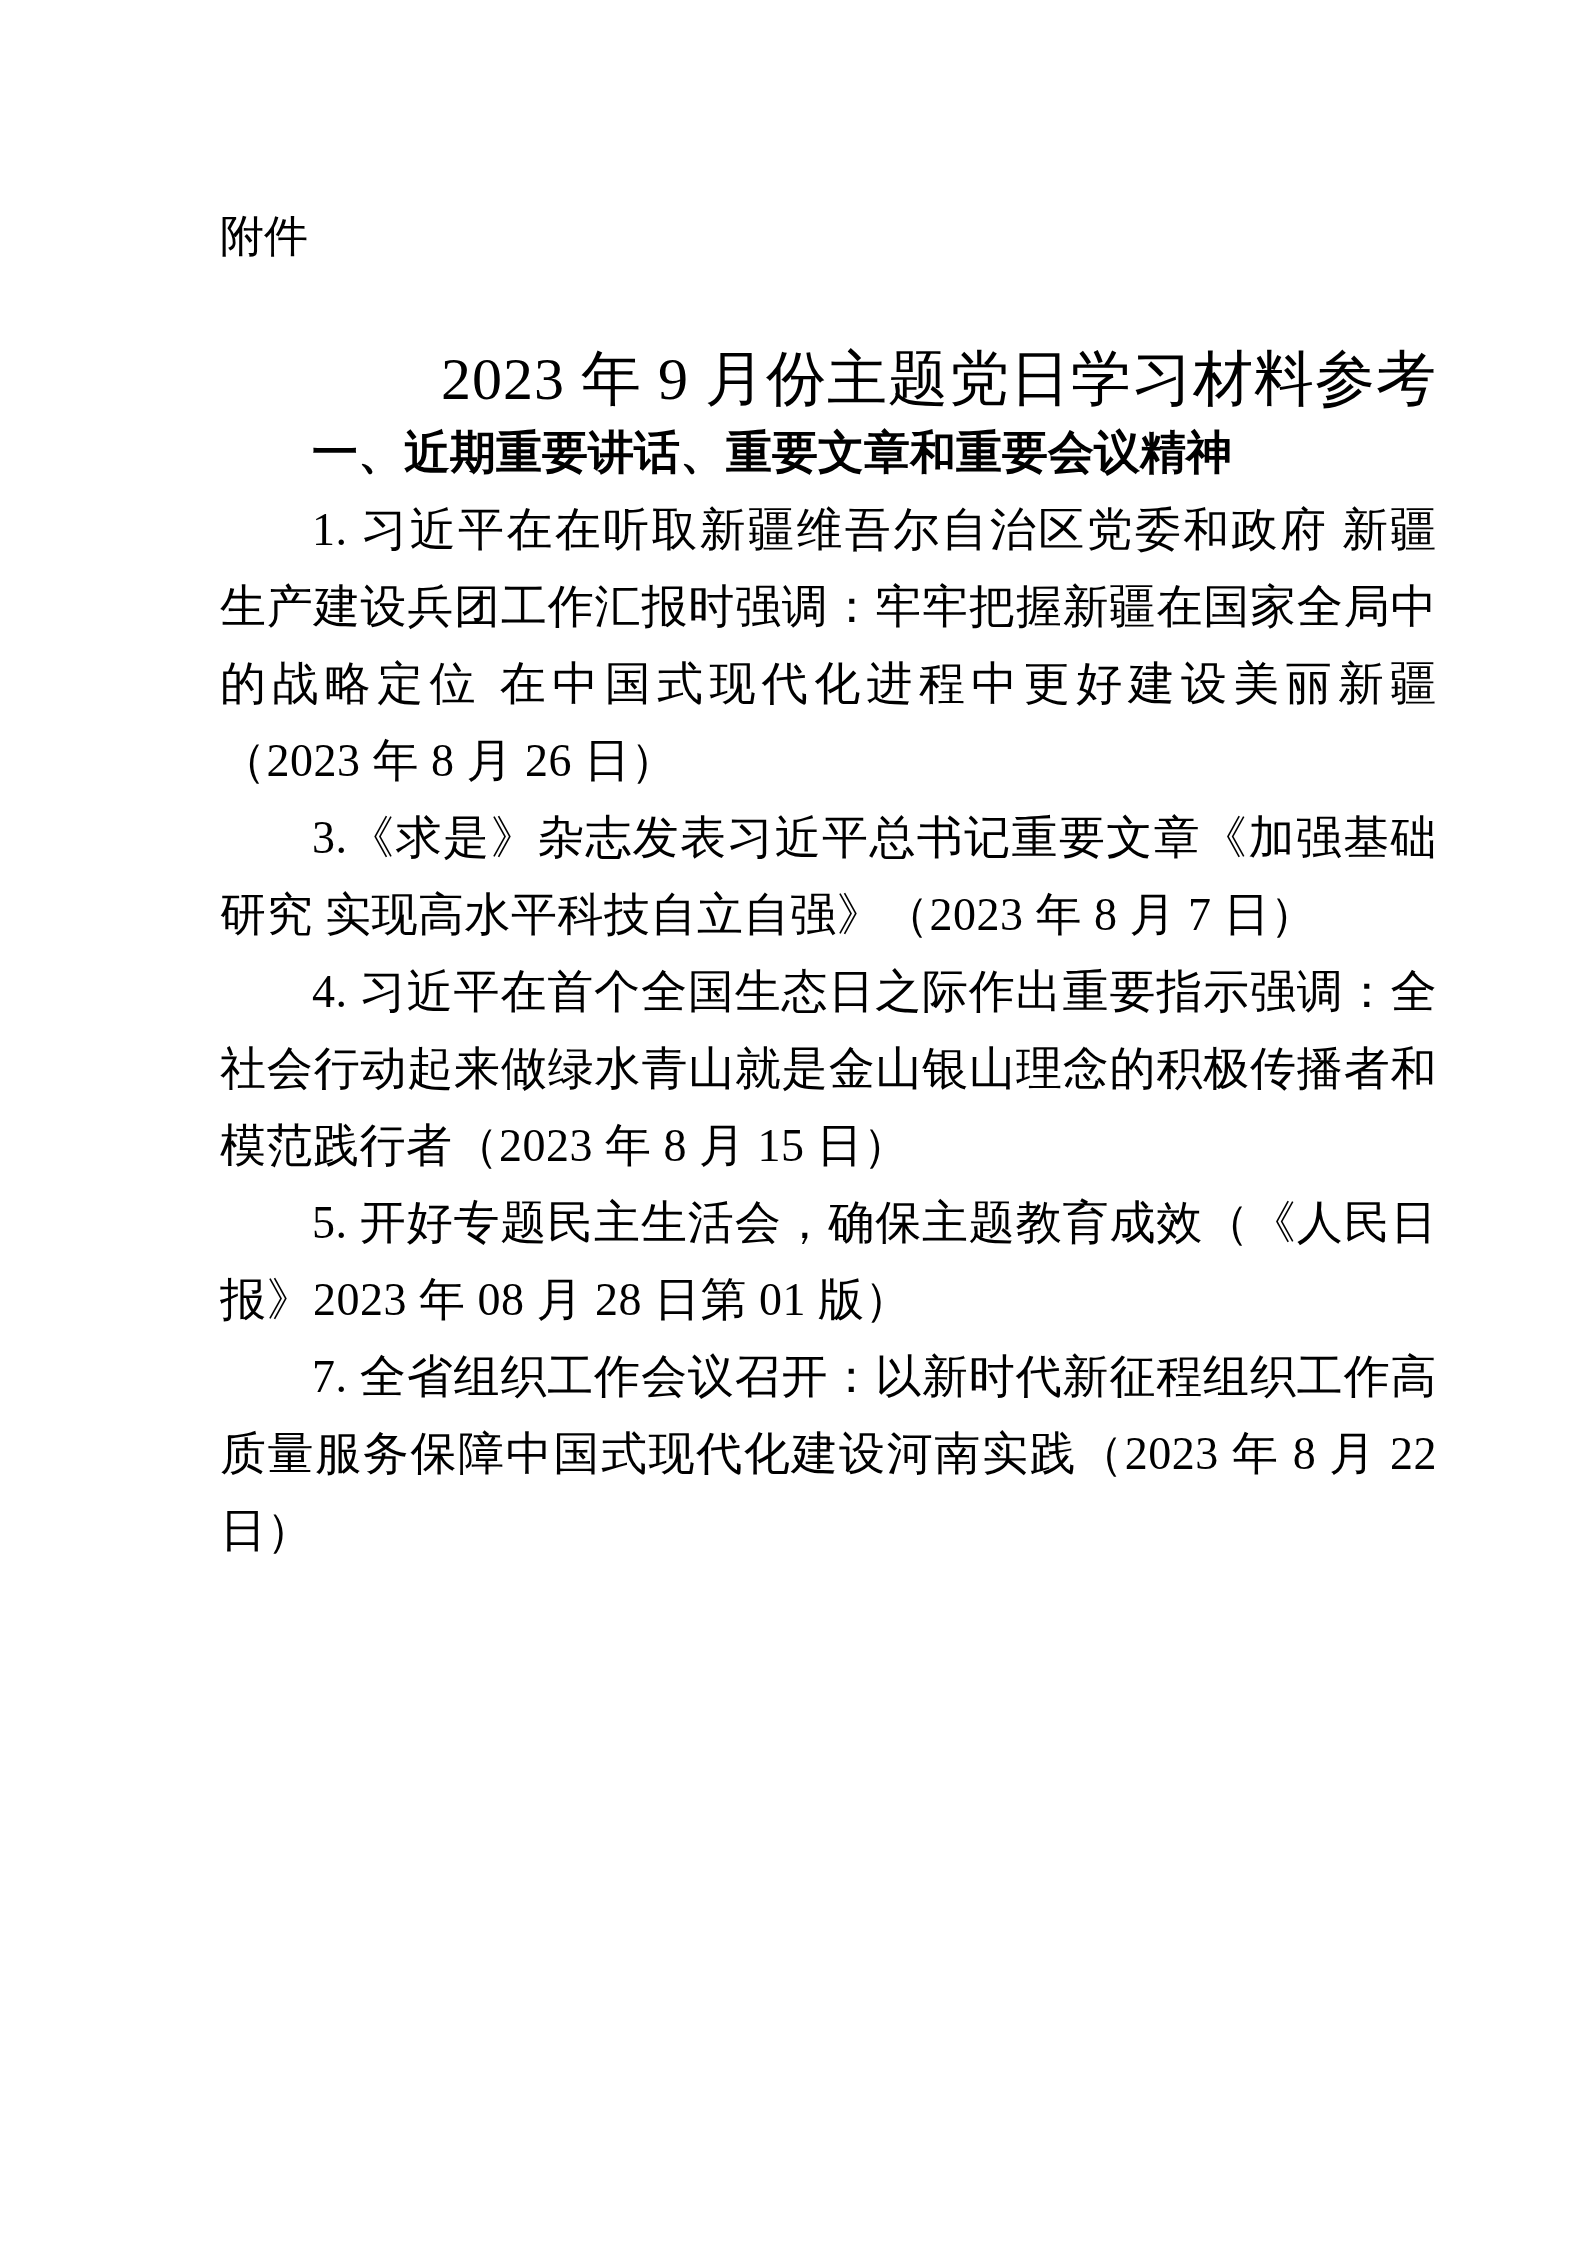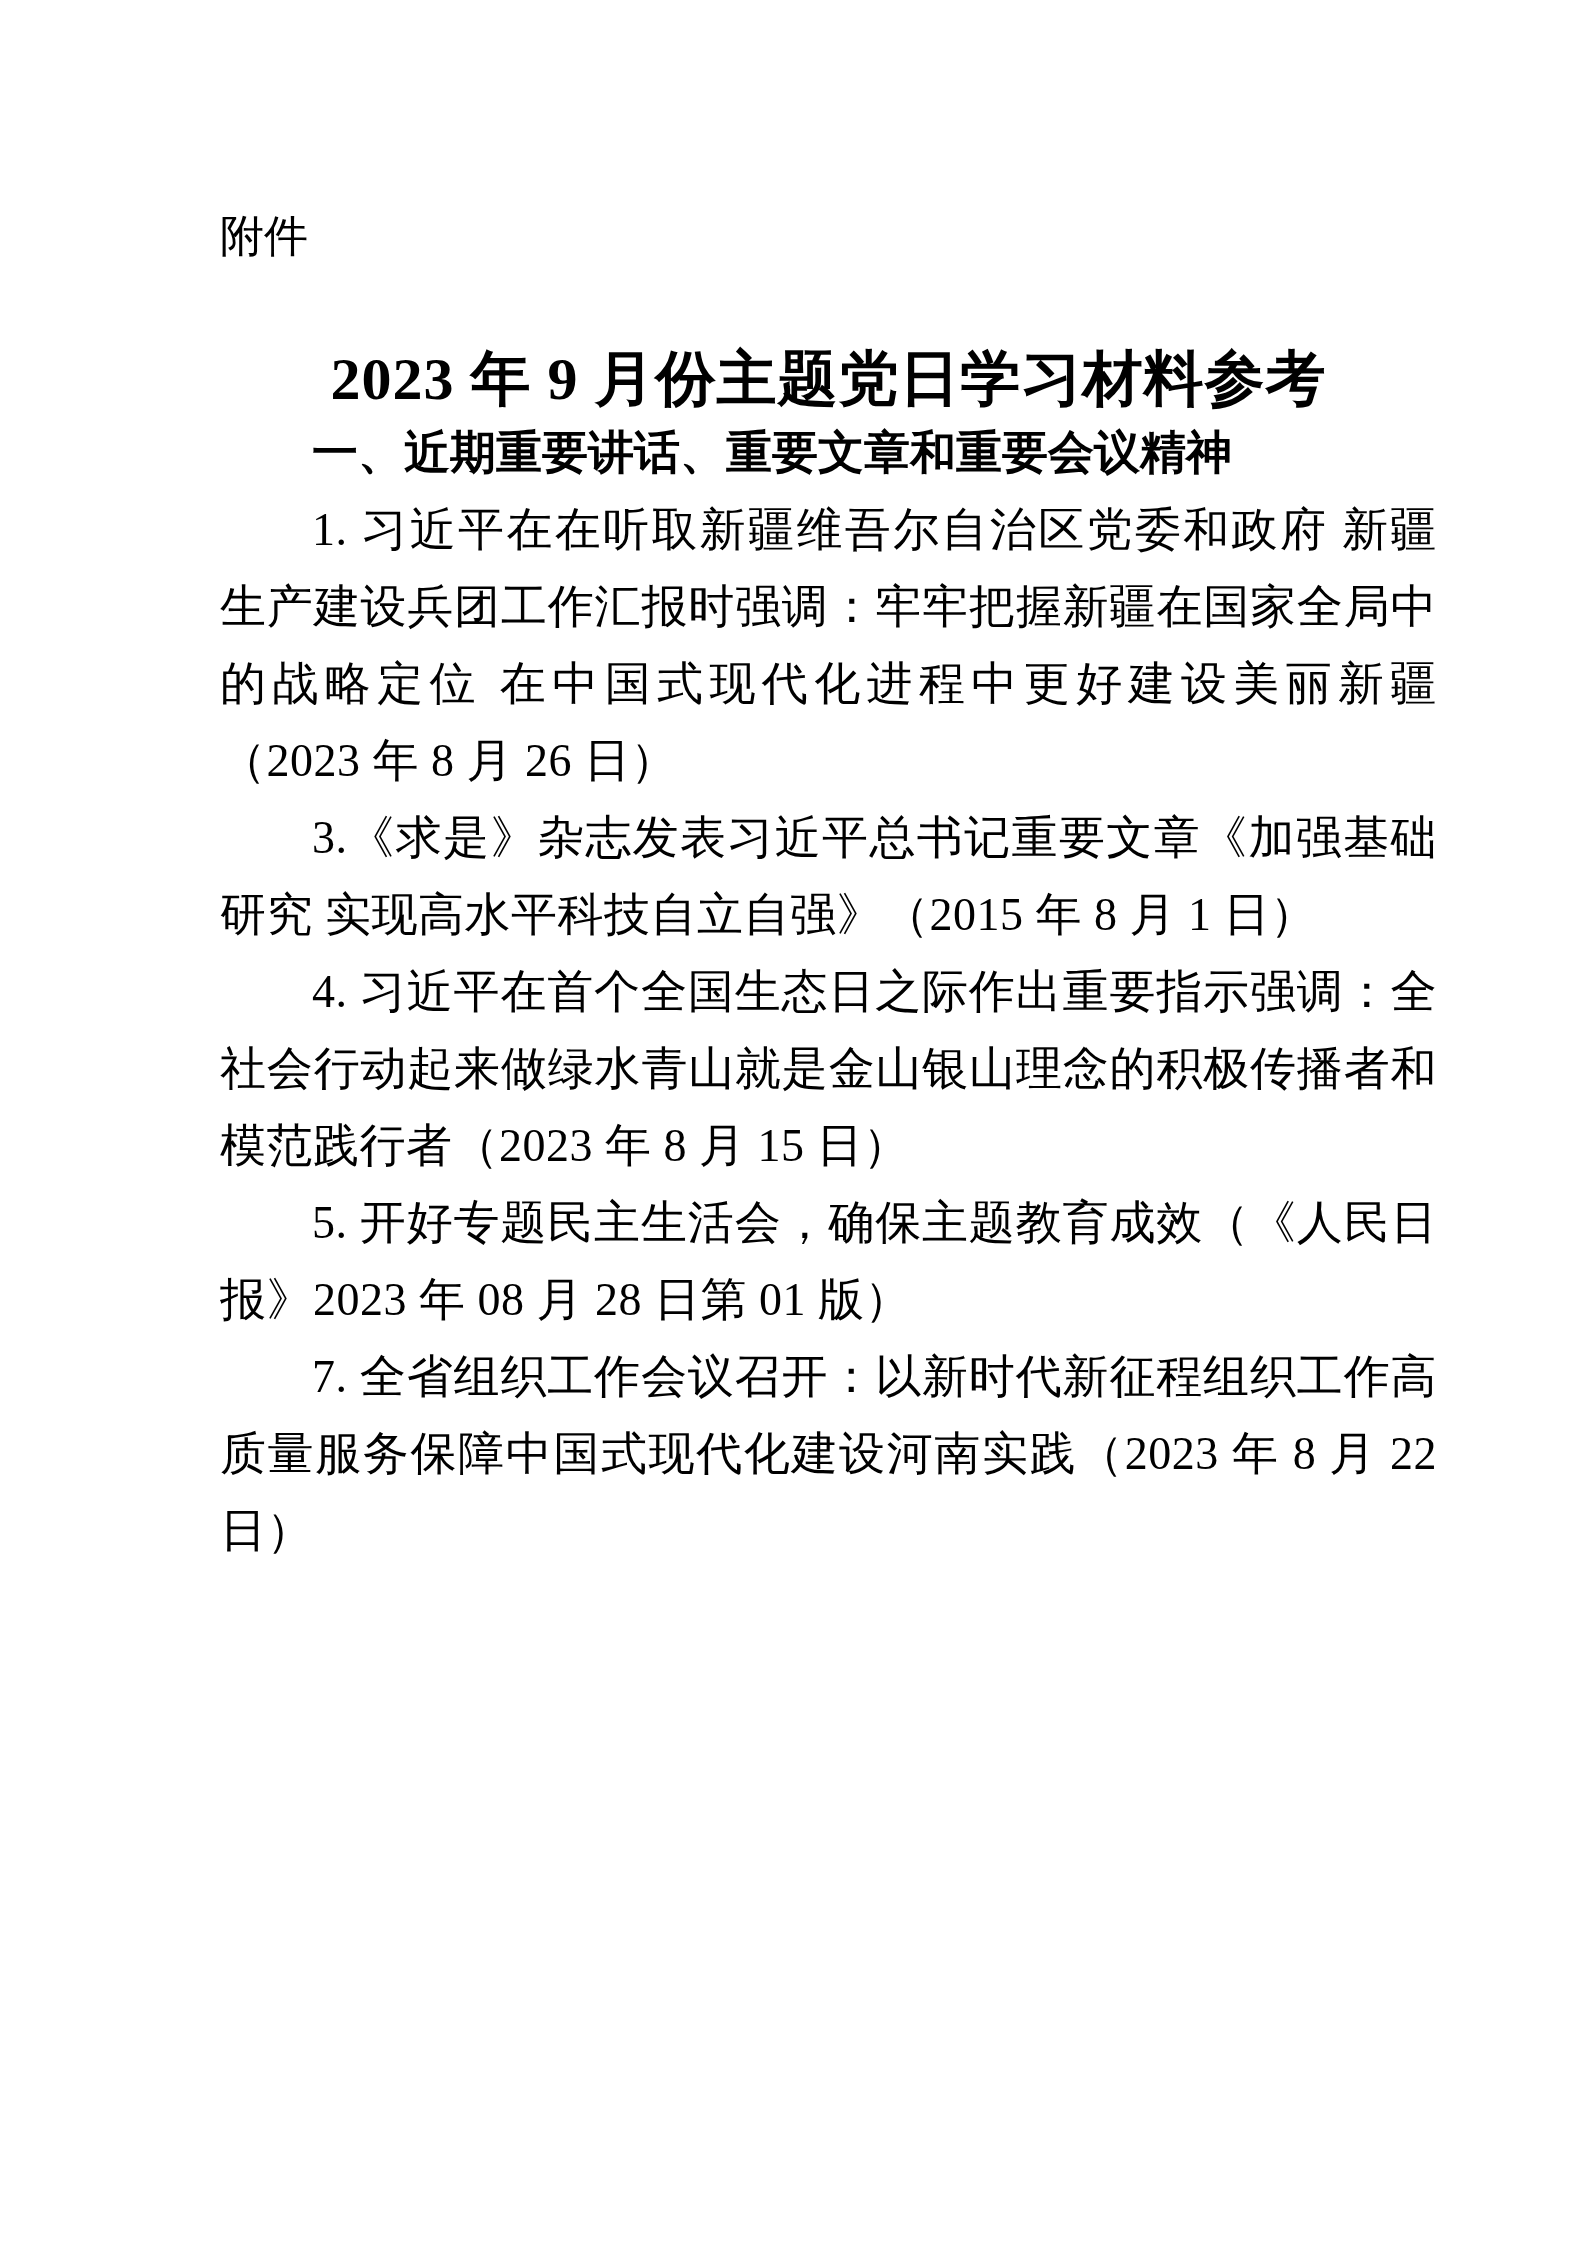--- a/index.html
+++ b/index.html
@@ -27,22 +27,22 @@
     margin-top: 212px;
     font-family: "Liberation Sans", "DejaVu Sans", sans-serif;
     font-size: 44px;
     line-height: 48px;
     font-weight: 500;
   }
   .title {
     margin: 84px 0 0 0;
     font-size: 60px;
     line-height: 70px;
-    font-weight: bold;
-    text-align: center;
+    font-weight: normal;
+    text-align: right;
     letter-spacing: 1px;
     font-family: "Liberation Serif", "DejaVu Serif", serif;
   }
   .heading {
     margin: 0;
     font-size: 46px;
     line-height: 77px;
     font-weight: bold;
     text-indent: 2em;
     font-family: Liberation Serif, serif;
@@ -72,20 +72,20 @@
 
 <div class="page">
   <div class="content">
     <div class="attachment">附件</div>
 
     <h1 class="title">2023 年 9 月份主题党日学习材料参考</h1>
 
     <h2 class="heading">一、近期重要讲话、重要文章和重要会议精神</h2>
 
     <p class="para">1. 习近平在在听取新疆维吾尔自治区党委和政府 新疆生产建设兵团工作汇报时强调：牢牢把握新疆在国家全局中的战略定位 在中国式现代化进程中更好建设美丽新疆（2023 年 8 月 26 日）</p>
-    <p class="para">3.《求是》杂志发表习近平总书记重要文章《加强基础研究 实现高水平科技自立自强》（2015 年 8 月 1 日）</p>
+    <p class="para">3.《求是》杂志发表习近平总书记重要文章《加强基础研究 实现高水平科技自立自强》（2023 年 8 月 7 日）</p>
     <p class="para">4. 习近平在首个全国生态日之际作出重要指示强调：全社会行动起来做绿水青山就是金山银山理念的积极传播者和模范践行者（2023 年 8 月 15 日）</p>
     <p class="para">5. 开好专题民主生活会，确保主题教育成效（《人民日报》2023 年 08 月 28 日第 01 版）</p>
     <p class="para">7. 全省组织工作会议召开：以新时代新征程组织工作高质量服务保障中国式现代化建设河南实践（2023 年 8 月 22 日）</p>
   </div>
 
   <div class="page-number">4</div>
 </div>
 
 </body></html>

